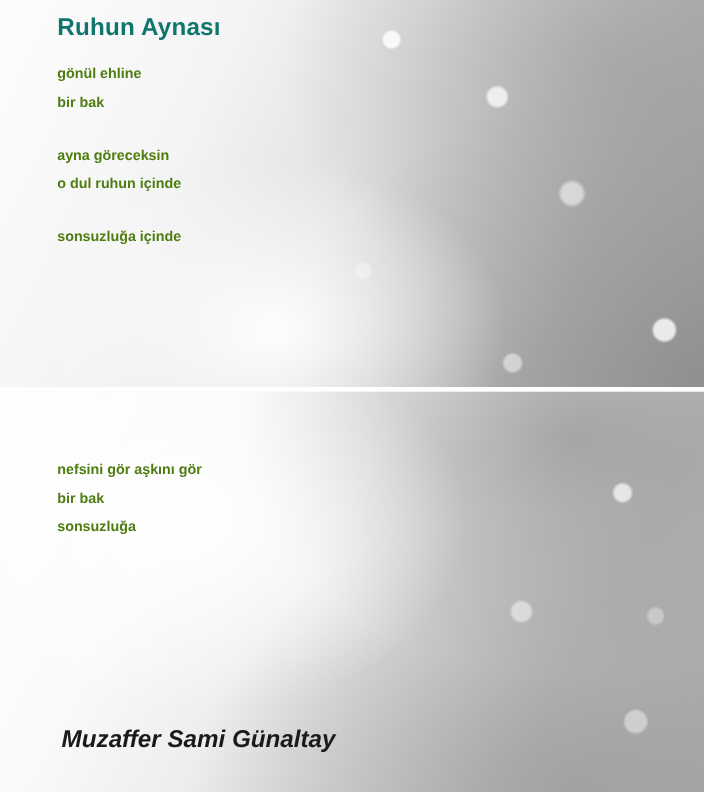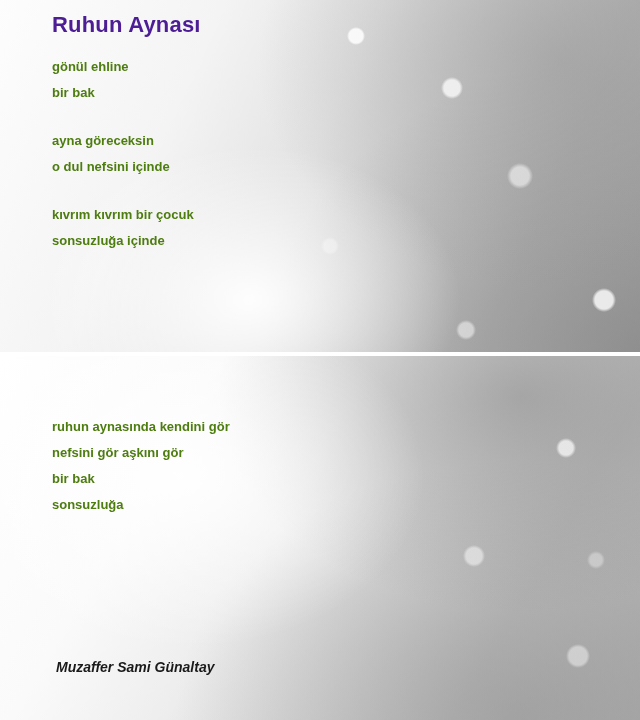--- a/index.html
+++ b/index.html
@@ -82,21 +82,21 @@
     position: relative;
     z-index: 2;
   }
 
   .poem-title {
     position: absolute;
     left: 52px;
     top: 12px;
     font-size: 22px;
     font-weight: bold;
-    color: #4c1d95;
+    color: #0f766e;
     letter-spacing: 0.2px;
   }
 
   .stanzas {
     position: absolute;
     left: 52px;
     top: 54px;
     width: 540px;
   }
 
@@ -118,21 +118,21 @@
     position: absolute;
     left: 52px;
     top: 58px;
     width: 540px;
   }
 
   .author {
     position: absolute;
     left: 56px;
     top: 659px;
-    font-size: 14px;
+    font-size: 22px;
     font-style: italic;
     font-weight: bold;
     color: #1a1a1a;
     z-index: 3;
   }
 </style>
 </head>
 <body>
 
 <div class="page">
@@ -141,38 +141,36 @@
     <div class="bg-top"></div>
     <div class="content">
       <div class="poem-title">Ruhun Aynası</div>
       <div class="stanzas">
         <div class="stanza">
           <div class="line">gönül ehline</div>
           <div class="line">bir bak</div>
         </div>
         <div class="stanza">
           <div class="line">ayna göreceksin</div>
-          <div class="line">o dul nefsini içinde</div>
+          <div class="line">o dul ruhun içinde</div>
         </div>
         <div class="stanza">
-          <div class="line">kıvrım kıvrım bir çocuk</div>
           <div class="line">sonsuzluğa içinde</div>
         </div>
       </div>
     </div>
   </div>
 
   <div class="panel-gap"></div>
 
   <div class="panel panel-bottom">
     <div class="bg-bottom"></div>
     <div class="content">
       <div class="stanzas-bottom">
         <div class="stanza">
-          <div class="line">ruhun aynasında kendini gör</div>
           <div class="line">nefsini gör aşkını gör</div>
           <div class="line">bir bak</div>
           <div class="line">sonsuzluğa</div>
         </div>
       </div>
     </div>
   </div>
 
   <div class="author">Muzaffer Sami Günaltay</div>
 

